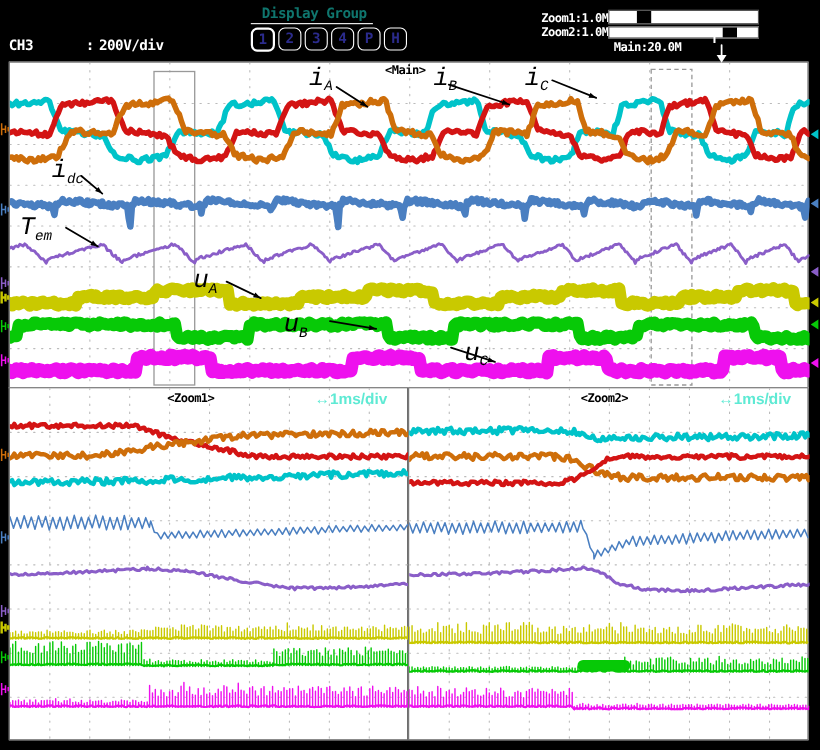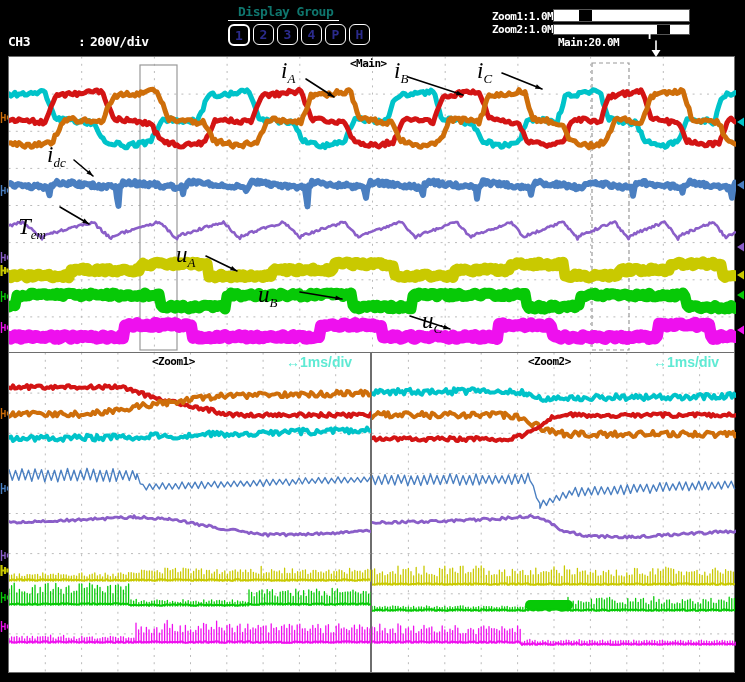--- a/index.html
+++ b/index.html
@@ -24,21 +24,21 @@
             line-height:13px;letter-spacing:-0.5px;color:#fff}
   .bar{position:absolute;background:#fff;border:1px solid #555;box-sizing:border-box}
   .bar .mk{position:absolute;top:0;bottom:0;width:13px;background:#000}
   #mainlab{position:absolute;left:558px;top:36px;font:bold 11px "DejaVu Sans Mono",monospace;
            letter-spacing:-0.5px;color:#fff}
   #trig{position:absolute;left:646px;top:28px;color:#fff;font:bold 12px "DejaVu Sans Mono",monospace}
   
   .win{position:absolute;background:#fff;border:1px solid #6e6e6e;box-sizing:border-box}
   .win svg{position:absolute;left:0;top:0}
   
-  .ann{position:absolute;color:#000;font-family:Liberation Serif, serif;font-style:italic;
+  .ann{position:absolute;color:#000;font-family:Liberation Mono, monospace;font-style:italic;
        font-size:23px;line-height:22px;z-index:30}
   .ann sub{font-size:13px;font-style:italic;vertical-align:-5px;letter-spacing:0}
   .wtag{position:absolute;font:bold 11px "DejaVu Sans Mono",monospace;color:#000;z-index:30;
         letter-spacing:-0.5px}
   .tb{position:absolute;font:bold 14px "Liberation Sans",sans-serif;color:#5eead4;z-index:30}
   #overlay{position:absolute;left:0;top:0;width:745px;height:682px;pointer-events:none;z-index:40}
   .chmark{position:absolute;z-index:45}
 </style>
 </head>
 <body>
@@ -148,21 +148,21 @@
     <path d="M410 316L450 329" fill="none" stroke="#000000" stroke-width="1.6" stroke-linejoin="round" stroke-linecap="round"></path>
     <polygon points="450 329 443.00447727228453 329.25032332295746 444.4882663835585 324.6848183651915" fill="#000000"></polygon>
     <path d="M656 41L656 53" fill="none" stroke="#fff" stroke-width="1.6" stroke-linejoin="round" stroke-linecap="round"></path>
     <polygon points="656,57 651.5,50 660.5,50" fill="#fff"></polygon>
   </svg>
 
 <div class="ann" style="left: 281px; top: 60px;"><span>i</span><sub>A</sub></div>
 <div class="ann" style="left: 394px; top: 60px;"><span>i</span><sub>B</sub></div>
 <div class="ann" style="left: 477px; top: 60px;"><span>i</span><sub>C</sub></div>
 <div class="ann" style="left: 47px; top: 144px;"><span>i</span><sub>dc</sub></div>
-<div class="ann" style="left: 18px; top: 196px; margin-top: 20px;"><span>T</span><sub>em</sub></div>
+<div class="ann" style="left: 18px; top: 196px;"><span>T</span><sub>em</sub></div>
 <div class="ann" style="left: 176px; top: 244px;"><span>u</span><sub>A</sub></div>
 <div class="ann" style="left: 258px; top: 284px;"><span>u</span><sub>B</sub></div>
 <div class="ann" style="left: 377px; top: 310px; margin-left: 45px;"><span>u</span><sub>C</sub></div>
 <svg width="10" height="13" class="chmark" style="left: 0px; top: 111px; position: absolute;">
     <path d="M1.5 1V12 M1.5 6.5H5 M5 3V10 M7.5 4.5V8.5" stroke="#CE6E0A" stroke-width="1.4" fill="none"></path>
   </svg>
 <svg width="10" height="13" class="chmark" style="left: 0px; top: 184px; position: absolute;">
     <path d="M1.5 1V12 M1.5 6.5H5 M5 3V10 M7.5 4.5V8.5" stroke="#4A7FC1" stroke-width="1.4" fill="none"></path>
   </svg>
 <svg width="10" height="13" class="chmark" style="left: 0px; top: 251px; position: absolute;">

